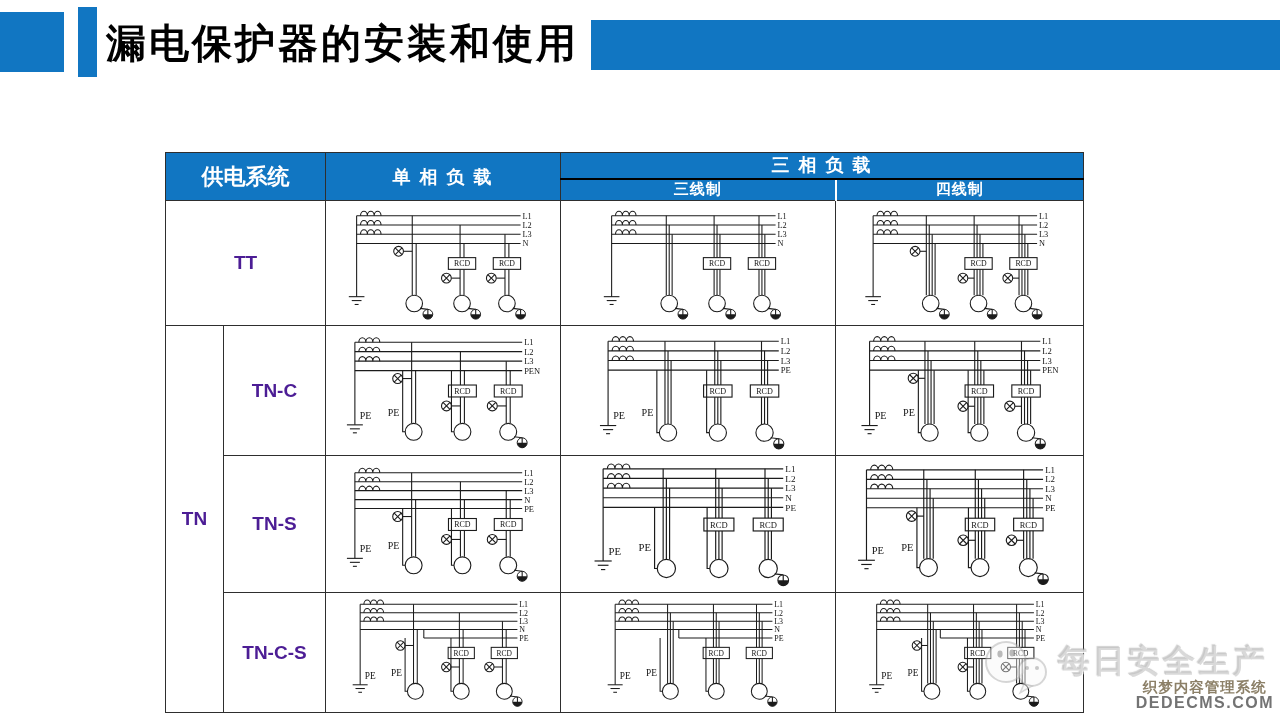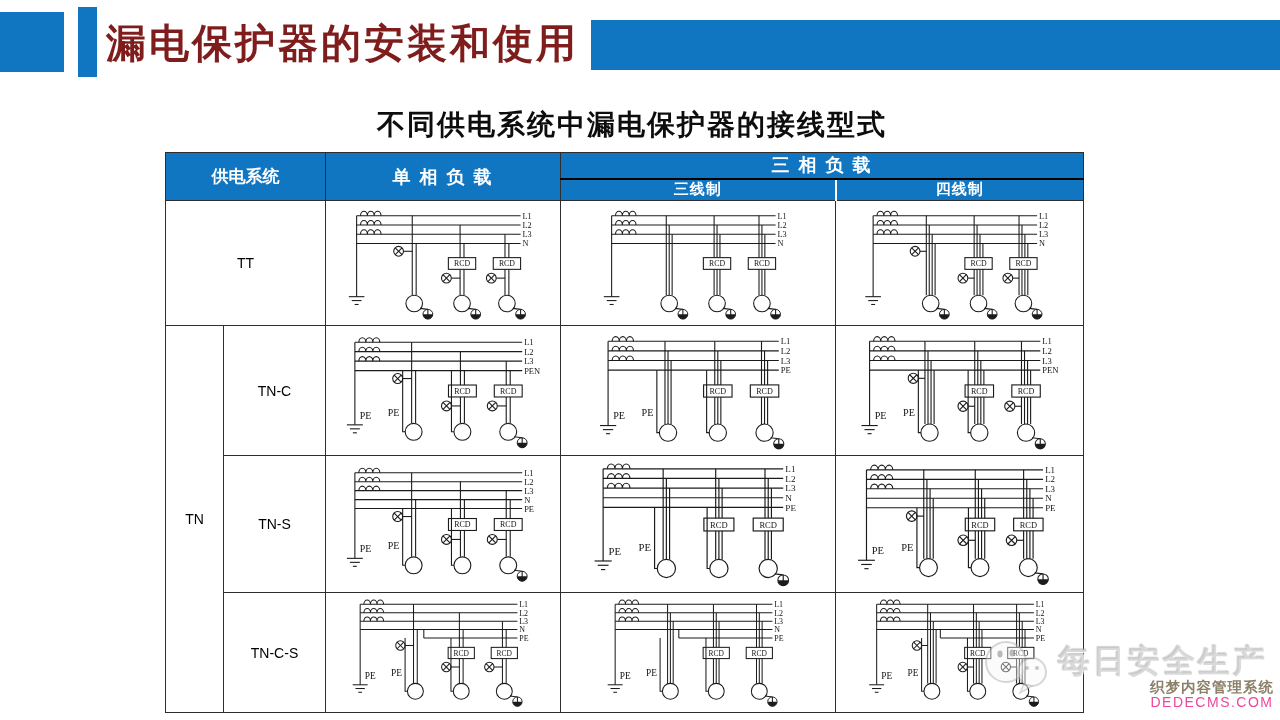--- a/index.html
+++ b/index.html
@@ -4,62 +4,61 @@
 <style>
   :root{ --blue:#1176c2; --ink:#1b1b1b; }
   *{margin:0;padding:0;box-sizing:border-box}
   html,body{width:1280px;height:720px;}
   body{background:#fff;font-family:"Liberation Sans",sans-serif;position:relative;overflow:hidden}
   .stage{position:absolute;inset:0;background:#fff}
 
   
   .hdr-square{position:absolute;left:0;top:12px;width:64px;height:60px;background:var(--blue)}
   .hdr-tick{position:absolute;left:78px;top:7px;width:19px;height:70px;background:var(--blue)}
-  .hdr-title{position:absolute;left:106px;top:16px;font-size:40px;font-weight:bold;color:#7f1d1d;letter-spacing:3px;white-space:nowrap}
+  .hdr-title{position:absolute;left:106px;top:16px;font-size:40px;font-weight:bold;color:#000000;letter-spacing:3px;white-space:nowrap}
   .hdr-rule{position:absolute;left:591px;top:20px;right:0;height:50px;background:var(--blue)}
 
   
   .tbl-title{position:absolute;left:377px;top:106px;font-size:28px;font-weight:bold;color:#0d0d0d;letter-spacing:2px;white-space:nowrap}
 
   
   .grid{position:absolute;left:165px;top:152px;border-collapse:collapse;table-layout:fixed}
   .grid th,.grid td{border:1px solid #2e2e2e;padding:0}
   .grid thead th{background:var(--blue);color:#fff;font-weight:bold;text-align:center;vertical-align:middle}
   .grid thead tr.h1{height:26px}
   .grid thead tr.h2{height:22px}
-  th.sysh{font-size:17px}
+  th.sysh{font-size:22px}
   th.main{font-size:18px;letter-spacing:2px}
   .grid thead tr.h2 th{border-top:2px solid #000000;font-size:15px;letter-spacing:1px}
   .grid thead tr.h2 th + th{border-left:2px solid #fff}
-  td.lbl{font-size:14px;font-weight:normal;text-align:center;vertical-align:middle;color:#000000;background:#fff}
+  td.lbl{font-size:19px;font-weight:bold;text-align:center;vertical-align:middle;color:#4c1d95;background:#fff}
   td.diag{vertical-align:middle;text-align:right;background:#fff;overflow:hidden}
   td.diag svg{display:block;margin:0 auto}
 
   
   .wm{position:absolute;left:982px;top:630px;z-index:5;pointer-events:none}
   .wm-logo{position:absolute;left:0;top:6px;opacity:.75}
   .wm-brand{position:absolute;left:76px;top:10px;font-size:32px;font-weight:bold;white-space:nowrap;
             color:rgba(196,196,196,.62);letter-spacing:3px;
             text-shadow:1px 1px 0 rgba(255,255,255,.9),-1px -1px 1px rgba(150,150,150,.45)}
   .cms{position:absolute;right:6px;top:680px;text-align:center;z-index:6;line-height:1.05;pointer-events:none}
   .cms-1{font-size:14.5px;font-weight:bold;color:#8c8068;letter-spacing:1px;
          text-shadow:1px 1px 0 #fff,-1px -1px 0 #fff,1px -1px 0 #fff,-1px 1px 0 #fff}
-  .cms-2{font-size:14px;font-weight:normal;color:#ec4899;letter-spacing:1.5px;
+  .cms-2{font-size:16px;font-weight:bold;color:#737373;letter-spacing:1.5px;
          text-shadow:1px 1px 0 #fff,-1px -1px 0 #fff,1px -1px 0 #fff,-1px 1px 0 #fff}
 </style>
 </head>
 <body>
 
 <div class="stage">
   <div class="hdr-square"></div>
   <div class="hdr-tick"></div>
   <div class="hdr-title">漏电保护器的安装和使用</div>
   <div class="hdr-rule"></div>
 
-  <div class="tbl-title">不同供电系统中漏电保护器的接线型式</div>
 
   <table class="grid">
     <colgroup>
       <col style="width:58px">
         <col style="width:102px">
         <col style="width:235px">
         <col style="width:275px">
         <col style="width:248px">
     </colgroup>
     <thead>

